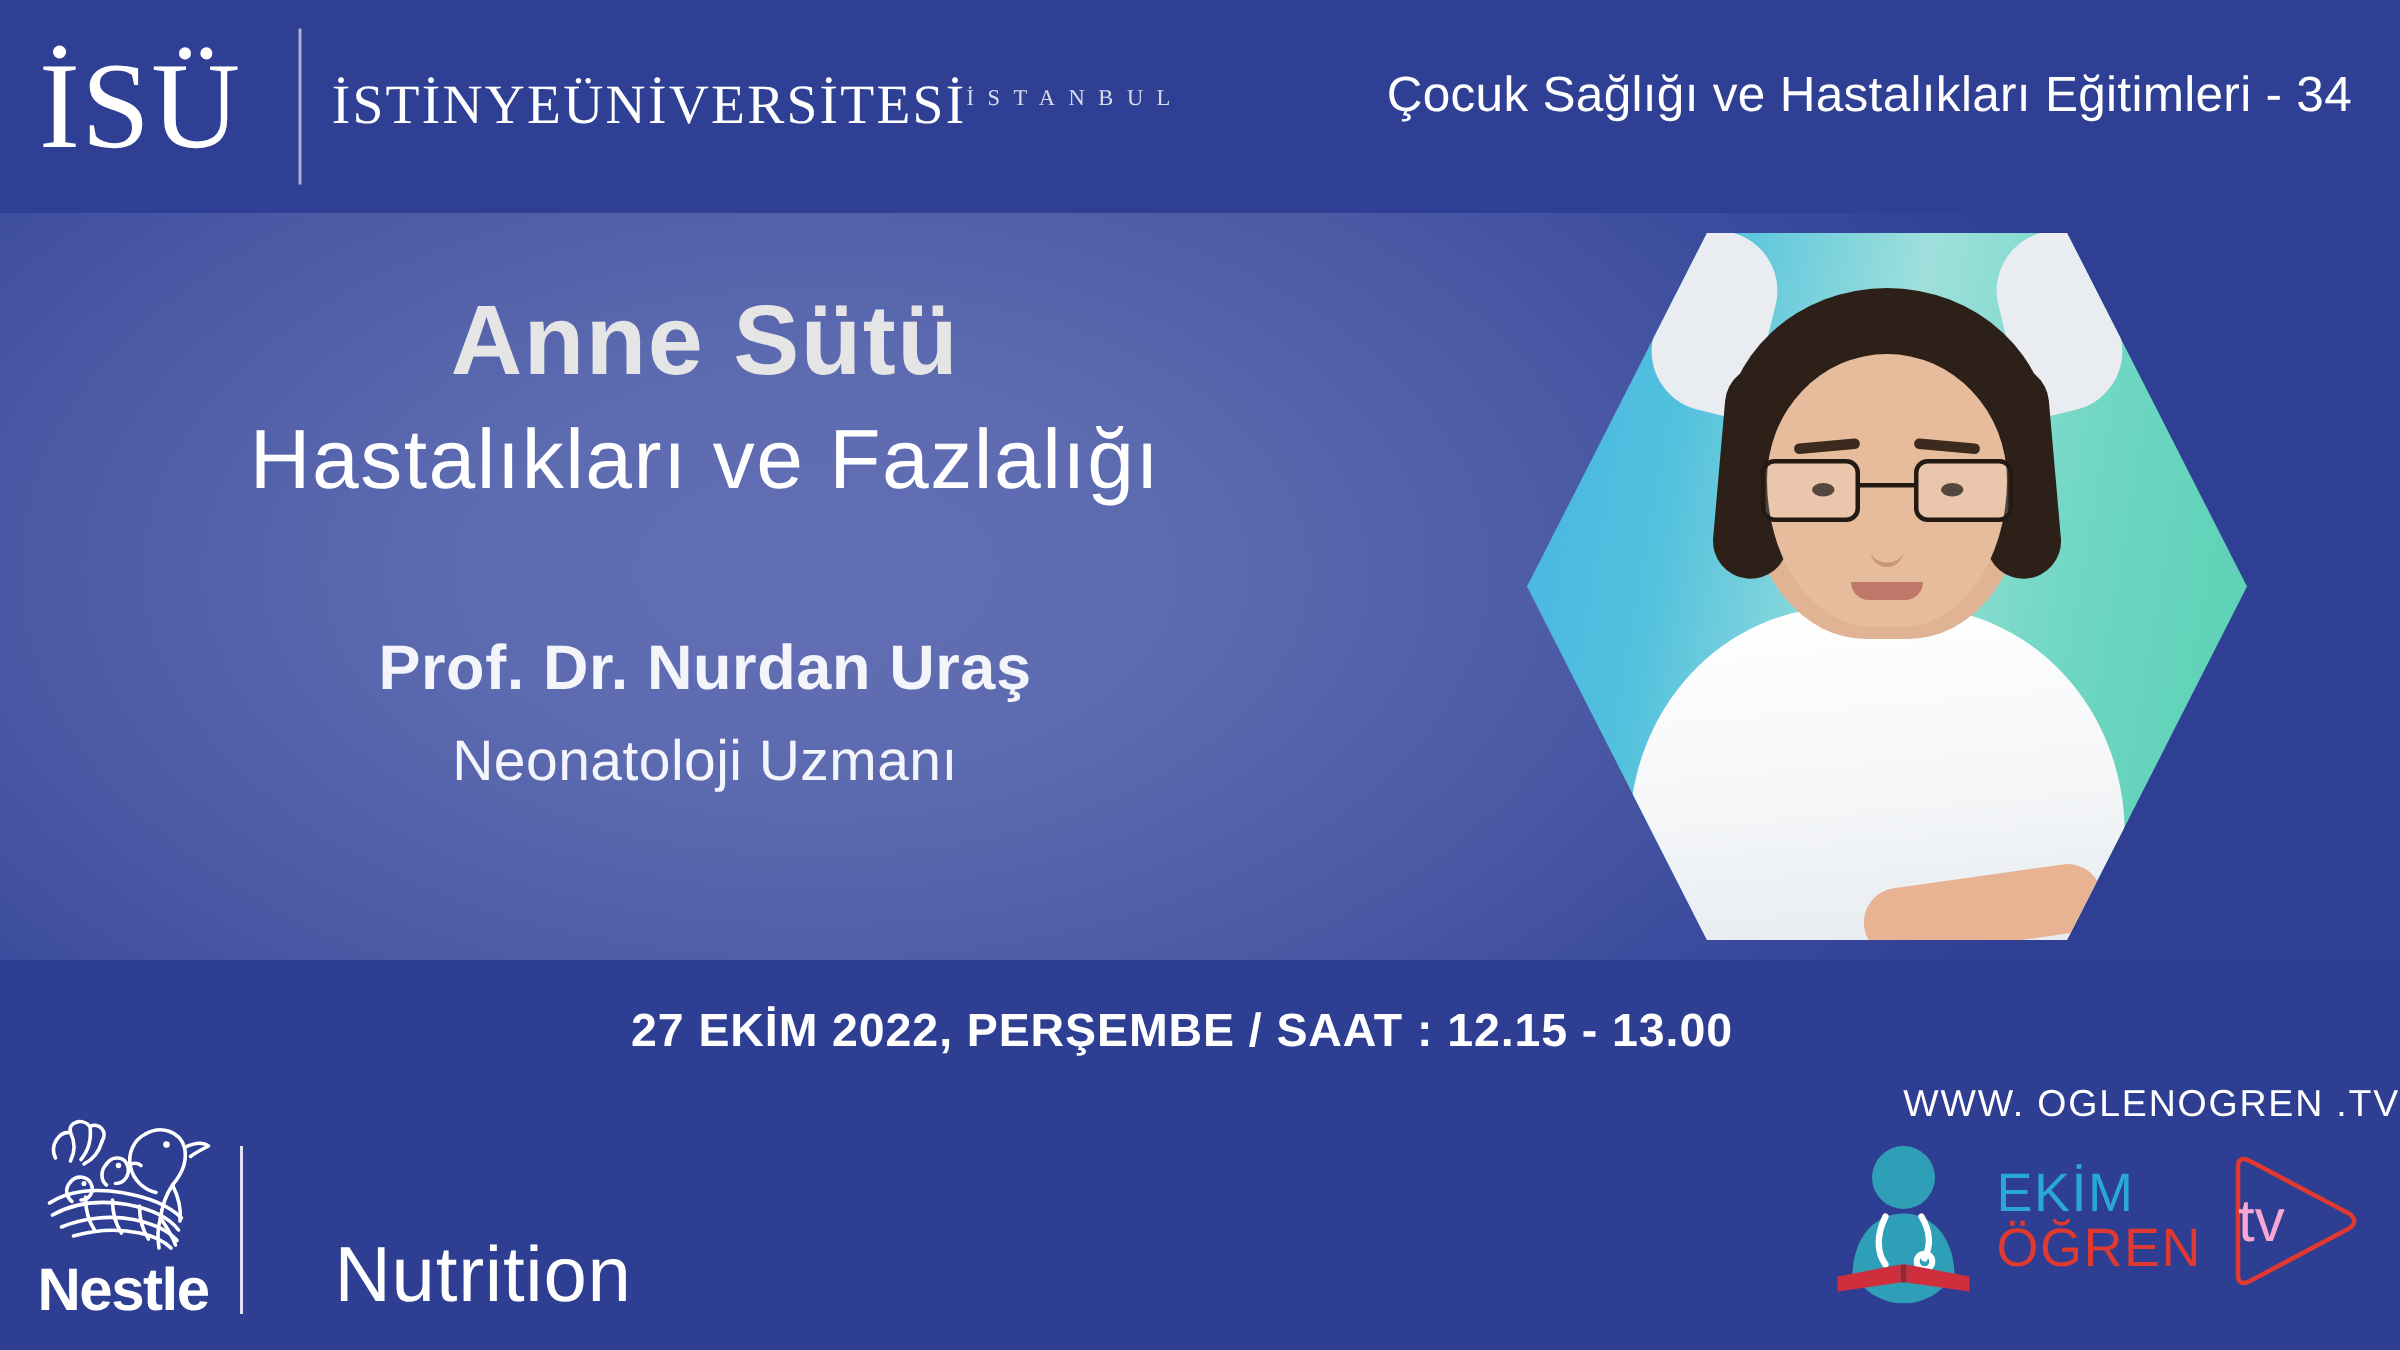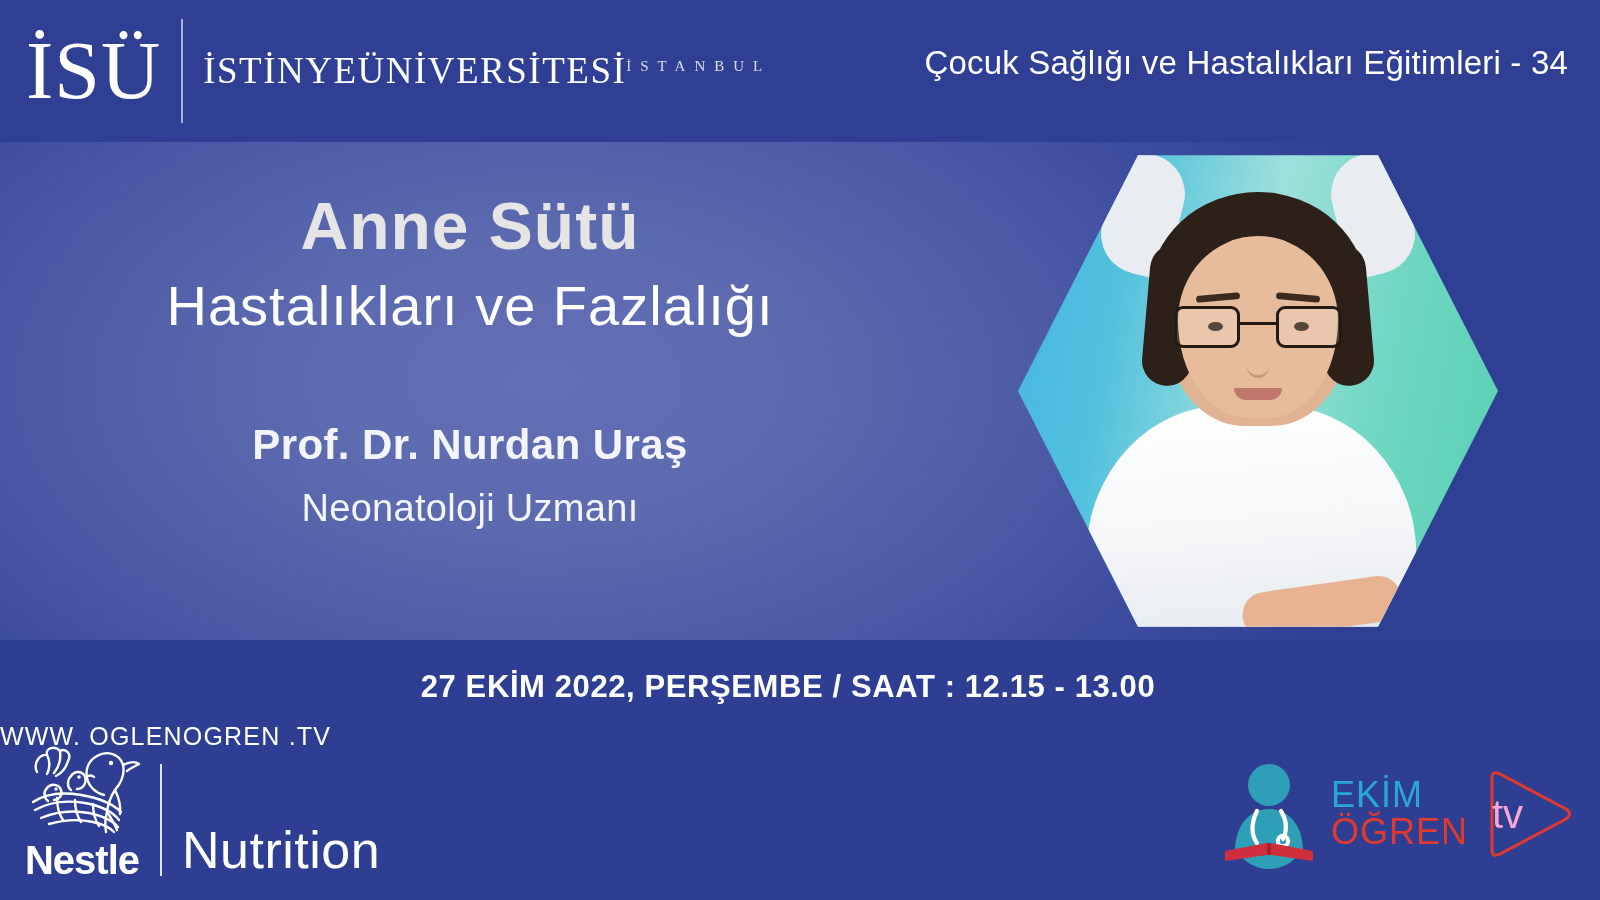--- a/index.html
+++ b/index.html
@@ -53,21 +53,21 @@
     height: 118px;
     display: flex;
     align-items: center;
   }
   .isu-mark {
     font-family: "Liberation Serif", "DejaVu Serif", serif;
     font-size: 82px;
     line-height: 0.95;
     color: #ffffff;
     letter-spacing: 1px;
-    padding-right: 20px;
+    padding-right: 38px;
     font-weight: 400;
   }
   .isu-divider {
     width: 2px;
     height: 104px;
     background: rgba(255,255,255,0.6);
     margin-right: 20px;
   }
   .isu-words {
     display: flex;
@@ -309,21 +309,21 @@
     text-align: center;
     font-size: 31px;
     font-weight: bold;
     color: #ffffff;
     letter-spacing: 0.6px;
   }
   .event-url {
     position: absolute;
     left: 0; top: 722px;
     width: 1600px;
-    text-align: left;
+    text-align: right;
     font-size: 25px;
     font-weight: 400;
     color: #ffffff;
     letter-spacing: 1.2px;
   }
 
   
   .nestle {
     position: absolute;
     left: 14px; top: 742px;
@@ -347,20 +347,21 @@
     line-height: 1;
   }
   .nestle-divider {
     width: 2px;
     height: 112px;
     background: rgba(255,255,255,0.85);
     margin: 0 20px 4px 10px;
   }
   .nestle-right {
     padding-bottom: 4px;
+    margin-left: 41px;
   }
   .nestle-nutrition {
     font-size: 52px;
     font-weight: 300;
     color: #ffffff;
     line-height: 1;
     letter-spacing: 0.5px;
   }
   .nestle-tagline {
     margin-top: 8px;

